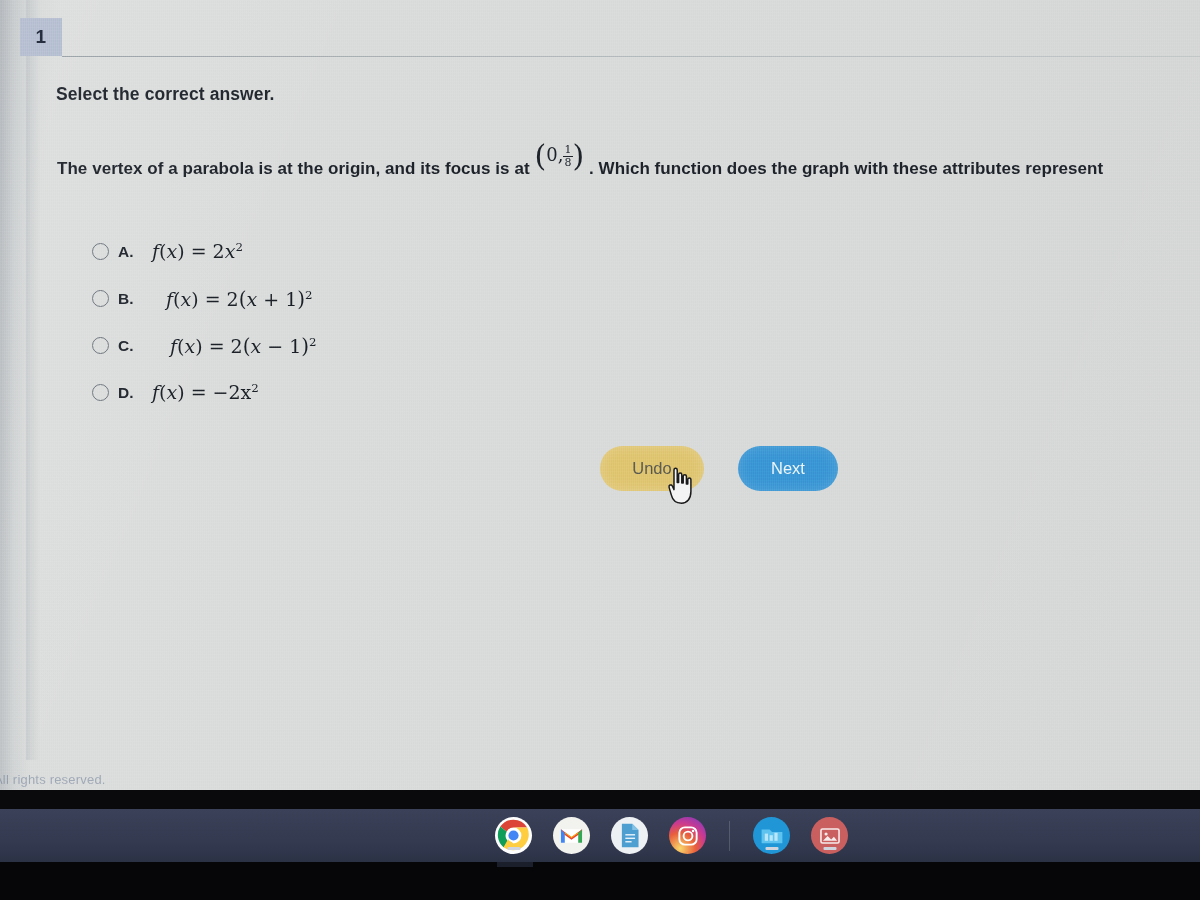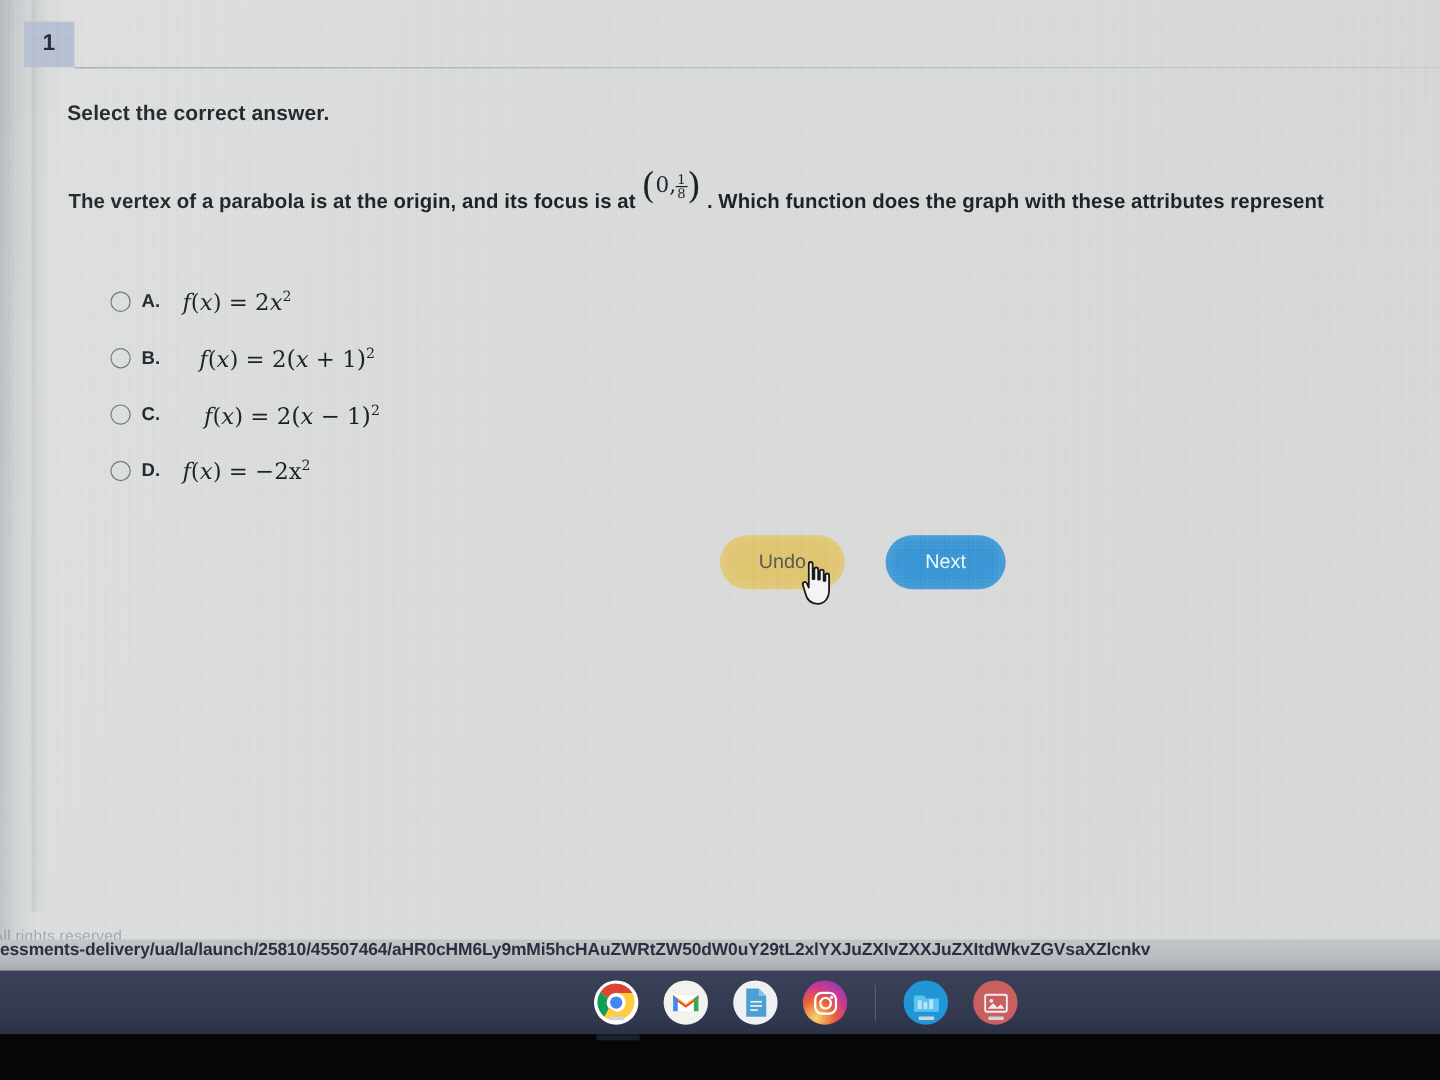--- a/index.html
+++ b/index.html
@@ -419,23 +419,20 @@
                  C23.8 11.4 26.9 11.4 26.9 13.4 L26.9 25.5 C26.9 32.6 23.2 37.2 17.5 37.2
                  C11.6 37.2 8.4 33.6 7.2 28.6 L5.1 21.4 C4.4 19.2 7.3 17.8 8.3 20 L10 23.6 Z" fill="#f4f4f4" stroke="#1a1a1a" stroke-width="1.5" stroke-linejoin="round"></path>
       </svg>
     </div>
 
     <div class="legal">All rights reserved.</div>
 
     <div class="glare"></div>
   </div>
 
-  <div class="urlbar">
-    <span class="url-text">essments-delivery/ua/la/launch/25810/45507464/aHR0cHM6Ly9mMi5hcHAuZWRtZW50dW0uY29tL2xlYXJuZXIvZXXJuZXItdWkvZGVsaXZlcnkv</span>
-  </div>
 
   <div class="taskbar">
     <div class="taskbar-inner">
 
       <div class="tb-icon ic-chrome">
         <svg width="33" height="33" viewBox="0 0 48 48">
           <circle cx="24" cy="24" r="23" fill="#fff"></circle>
           <path d="M24 1a23 23 0 0 1 19.9 11.5H24a11.5 11.5 0 0 0-10 5.9L4.8 11A23 23 0 0 1 24 1z" fill="#db4437"></path>
           <path d="M4.8 11l9.2 7.4A11.5 11.5 0 0 0 19 34.5L9.5 41A23 23 0 0 1 4.8 11z" fill="#0f9d58"></path>
           <path d="M43.9 12.5A23 23 0 0 1 9.5 41l9.6-16.9A11.5 11.5 0 0 0 24 35.5 11.5 11.5 0 0 0 24 12.5z" fill="#ffcd40"></path>

